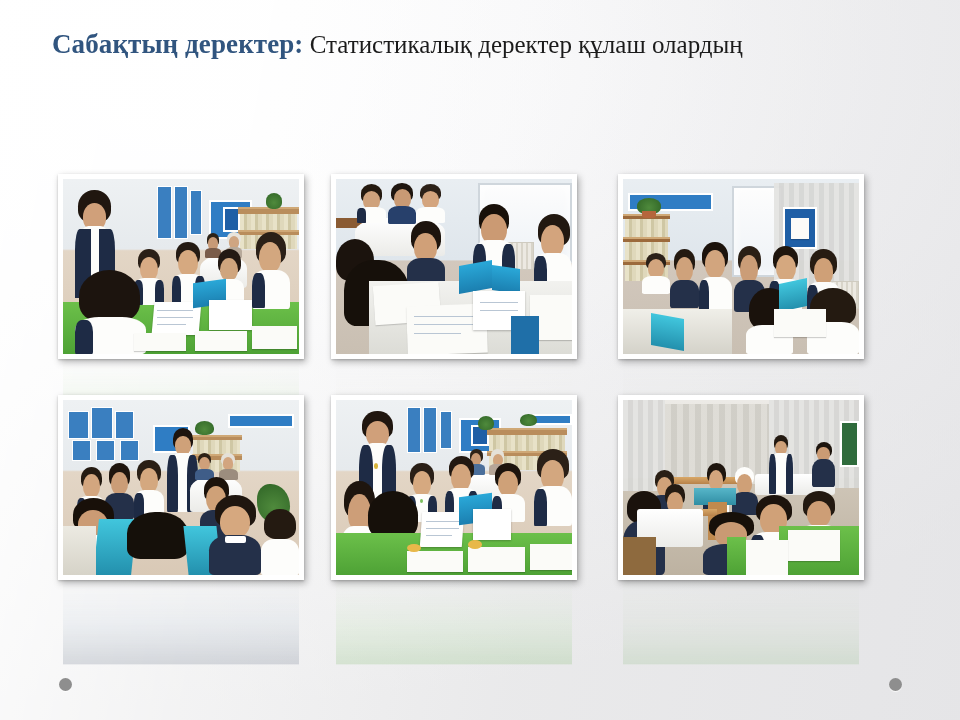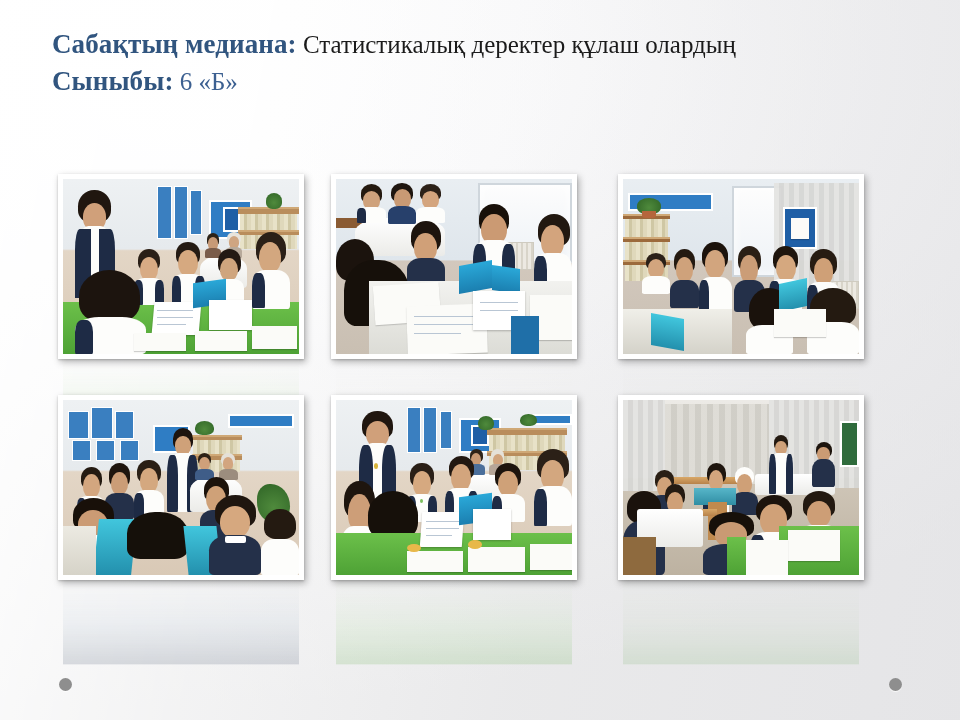--- a/index.html
+++ b/index.html
@@ -120,24 +120,21 @@
     background:#8e8e8e; box-shadow:0 1px 1px rgba(255,255,255,.8);
   }
 </style>
 </head>
 <body>
 
 <div class="bg-sheen"></div>
 
 <div class="title-block">
   <div class="line">
-    <span class="lbl">Сабақтың медиана:</span><span class="val"> Статистикалық деректер құлаш олардың</span>
-  </div>
-  <div class="line class-line">
-    <span class="lbl">Сыныбы:</span><span class="class-val"> 6 «Б»</span>
+    <span class="lbl">Сабақтың деректер:</span><span class="val"> Статистикалық деректер құлаш олардың</span>
   </div>
 </div>
 
 <div class="grid">
 
   <div class="cell" style="left:0px;   top:0px;   width:246px; height:185px;">
     <div class="photo">
       <div class="inner">
         <div class="scene">
           <div class="wall-warm"></div>

